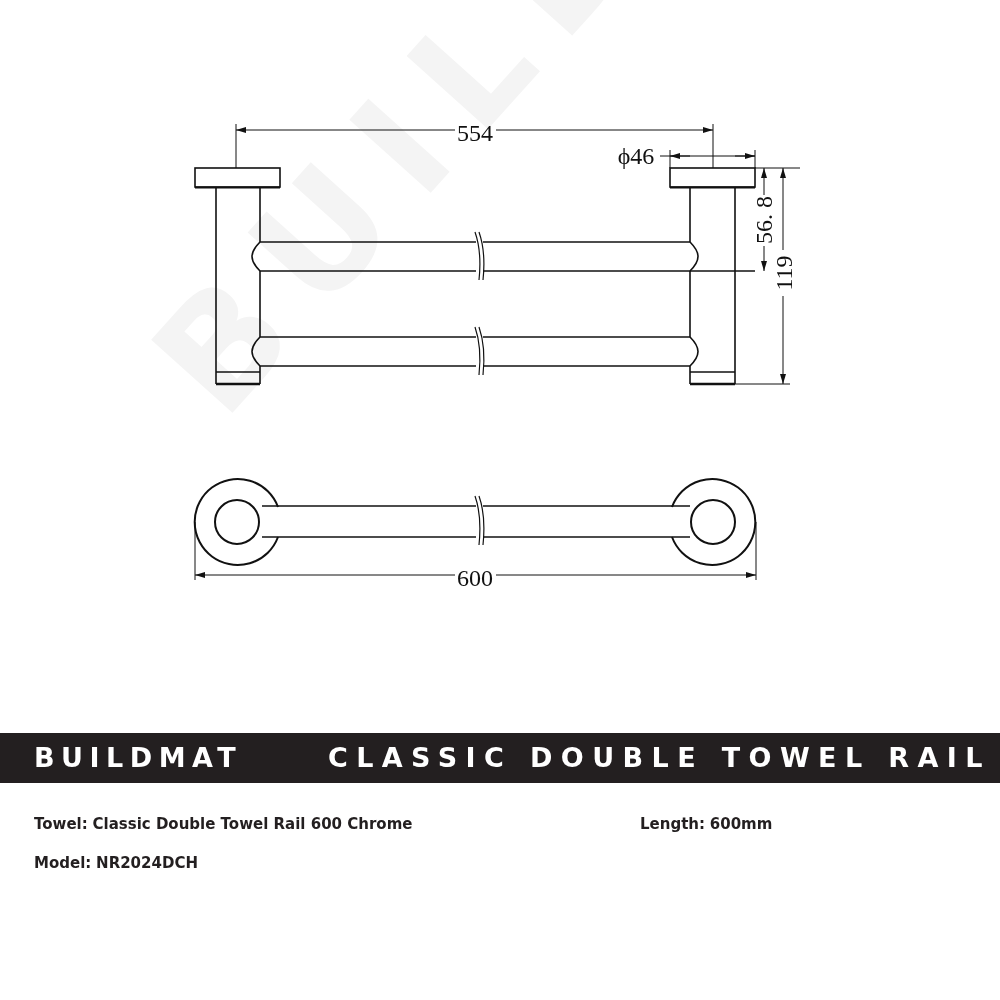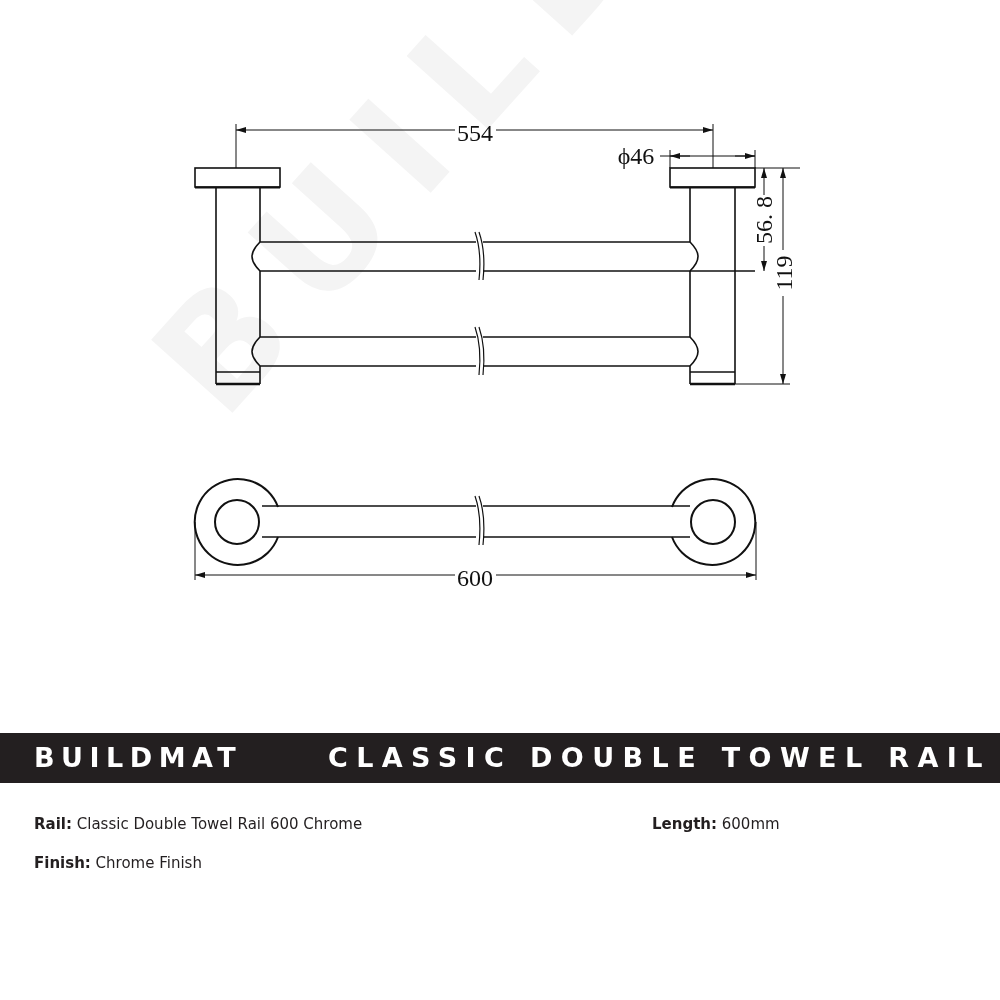--- a/index.html
+++ b/index.html
@@ -17,24 +17,24 @@
   .banner .brand {
     position: absolute; left: 34px; top: 9px; color: #ffffff; font-weight: bold;
     font-size: 27px; letter-spacing: 6.5px; font-family: "DejaVu Sans", sans-serif;
   }
   .banner .product {
     position: absolute; left: 328px; top: 9px; color: #ffffff; font-weight: bold;
     font-size: 27px; letter-spacing: 8.4px; font-family: "DejaVu Sans", sans-serif; white-space: nowrap;
   }
   .specs { position: absolute; top: 812px; font-size: 15px; color: #231f20; font-family: "DejaVu Sans", sans-serif; }
   .specs.left { left: 34px; }
-  .specs.right { left: 640px; margin-left: 12px; }
+  .specs.right { left: 640px; }
   .spec-row { height: 39px; line-height: 24px; white-space: nowrap; }
   .spec-label { font-weight: bold; }
-  .spec-value { font-weight: normal; }
+  .spec-value { font-weight: bold; }
   svg text { font-family: "Liberation Serif", serif; }
 </style>
 </head>
 <body>
 
 <div class="watermark">BUILDMAT</div>
 
 <svg class="drawing" viewBox="0 0 1000 720" width="1000" height="720" xmlns="http://www.w3.org/2000/svg">
   <defs>
     <marker id="arr" viewBox="0 0 10 6" refX="10" refY="3" markerWidth="10" markerHeight="6" orient="auto-start-reverse">
@@ -139,26 +139,26 @@
   <text x="475" y="586" font-size="24" text-anchor="middle" fill="#111">600</text>
 </svg>
 
 <div class="banner">
   <span class="brand">BUILDMAT</span>
   <span class="product">CLASSIC DOUBLE TOWEL RAIL</span>
 </div>
 
 <div class="specs left">
   <div class="spec-row">
-    <span class="spec-label">Rail:</span>
+    <span class="spec-label">Towel:</span>
     <span class="spec-value">Classic Double Towel Rail 600 Chrome</span>
   </div>
   <div class="spec-row">
-    <span class="spec-label">Finish:</span>
-    <span class="spec-value">Chrome Finish</span>
+    <span class="spec-label">Model:</span>
+    <span class="spec-value">NR2024DCH</span>
   </div>
 </div>
 
 <div class="specs right">
   <div class="spec-row">
     <span class="spec-label">Length:</span>
     <span class="spec-value">600mm</span>
   </div>
 </div>
 

